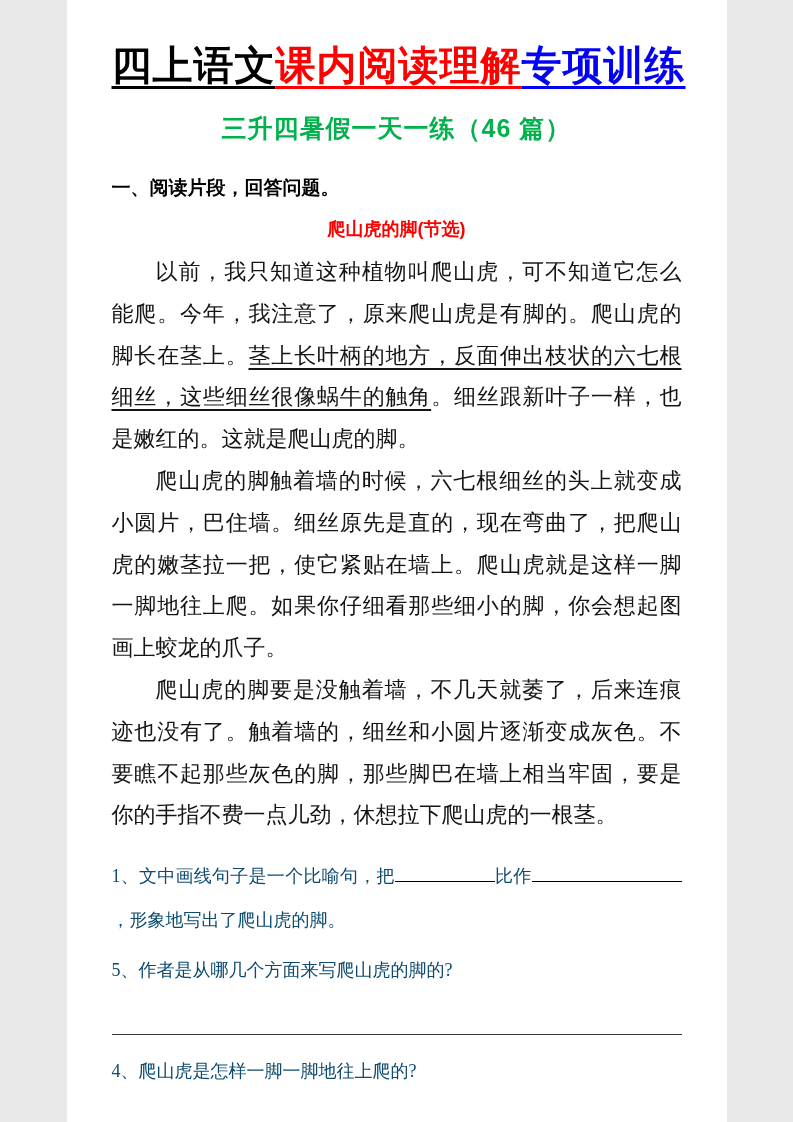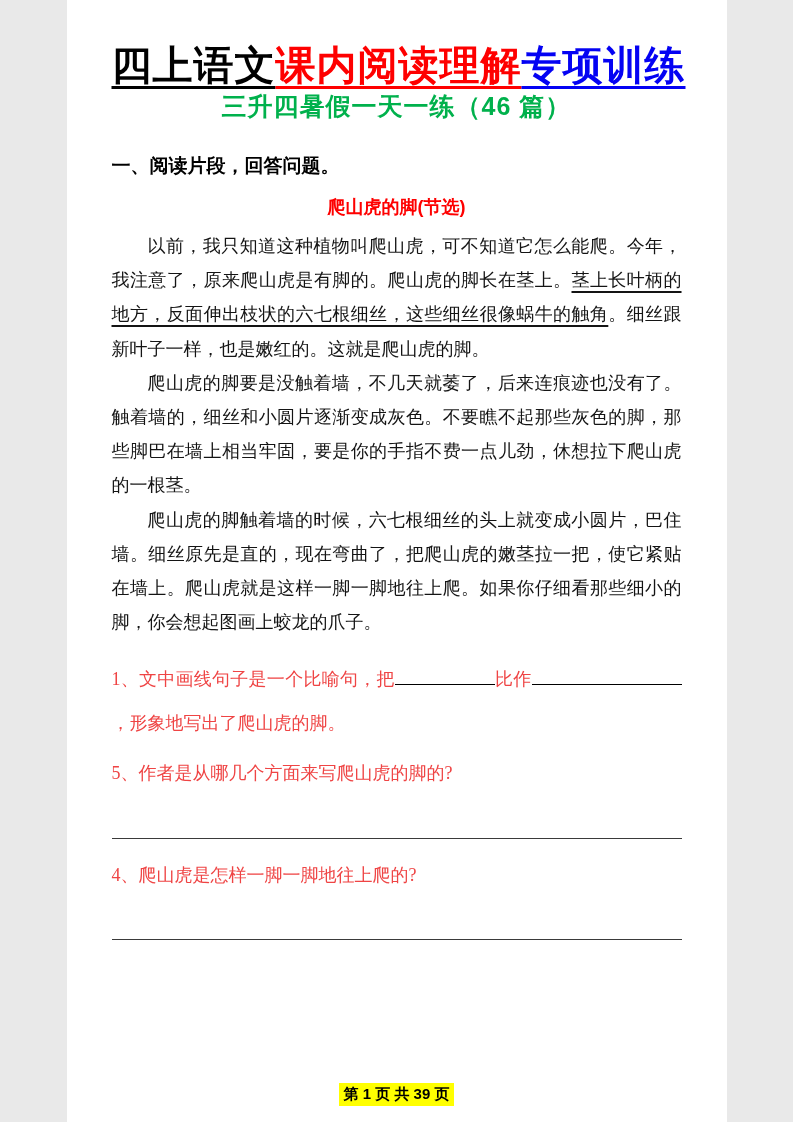--- a/index.html
+++ b/index.html
@@ -34,20 +34,21 @@
   .t-black { color: #000000; }
   .t-red   { color: #fe0000; }
   .t-blue  { color: #0402f3; }
 
   .subtitle {
     text-align: center;
     font-family: "Liberation Sans", sans-serif;
     font-size: 25px;
     font-weight: 800;
     color: #00b14c;
+    margin-top: 22px;
     letter-spacing: 1px;
   }
 
   .section-heading {
     font-family: Liberation Sans, sans-serif;
     font-size: 19px;
     font-weight: 800;
     color: #000000;
     margin-top: 30px;
   }
@@ -56,37 +57,37 @@
     text-align: center;
     font-family: "Liberation Sans", sans-serif;
     font-size: 18px;
     font-weight: 700;
     color: #fe0000;
     margin-top: 16px;
   }
 
   .passage { margin-top: 10px; }
   .para {
-    font-size: 18px;
+    font-size: 22px;
     line-height: 1.9;
     color: #141414;
     text-indent: 2em;
     text-align: justify;
   }
   .u {
     text-decoration: underline;
     text-decoration-thickness: 1.5px;
     text-underline-offset: 5px;
   }
 
   .questions { margin-top: 12px; }
   .question {
     font-size: 18px;
     line-height: 2.45;
-    color: #ef4444;
+    color: #0c4a6e;
     text-align: justify;
     margin-top: 6px;
   }
 
   .blank {
     display: inline-block;
     border-bottom: 1.5px solid #000;
     height: 0.95em;
     vertical-align: baseline;
   }
@@ -126,22 +127,22 @@
   <h1 class="title"><span class="t-black">四上语文</span><span class="t-red">课内阅读理解</span><span class="t-blue">专项训练</span></h1>
 
   <h2 class="subtitle">三升四暑假一天一练（46 篇）</h2>
 
   <div class="section-heading">一、阅读片段，回答问题。</div>
 
   <div class="passage-title">爬山虎的脚(节选)</div>
 
   <div class="passage">
     <p class="para"><span>以前，我只知道这种植物叫爬山虎，可不知道它怎么能爬。今年，我注意了，原来爬山虎是有脚的。爬山虎的脚长在茎上。</span><span class="u">茎上长叶柄的地方，反面伸出枝状的六七根细丝，这些细丝很像蜗牛的触角</span><span>。细丝跟新叶子一样，也是嫩红的。这就是爬山虎的脚。</span></p>
+    <p class="para">爬山虎的脚触着墙的时候，六七根细丝的头上就变成小圆片，巴住墙。细丝原先是直的，现在弯曲了，把爬山虎的嫩茎拉一把，使它紧贴在墙上。爬山虎就是这样一脚一脚地往上爬。如果你仔细看那些细小的脚，你会想起图画上蛟龙的爪子。</p>
     <p class="para">爬山虎的脚要是没触着墙，不几天就萎了，后来连痕迹也没有了。触着墙的，细丝和小圆片逐渐变成灰色。不要瞧不起那些灰色的脚，那些脚巴在墙上相当牢固，要是你的手指不费一点儿劲，休想拉下爬山虎的一根茎。</p>
-    <p class="para">爬山虎的脚触着墙的时候，六七根细丝的头上就变成小圆片，巴住墙。细丝原先是直的，现在弯曲了，把爬山虎的嫩茎拉一把，使它紧贴在墙上。爬山虎就是这样一脚一脚地往上爬。如果你仔细看那些细小的脚，你会想起图画上蛟龙的爪子。</p>
   </div>
 
   <div class="questions">
 
     <div class="question"><span>1、文中画线句子是一个比喻句，把</span><span class="blank b-100"></span><span>比作</span><span class="blank b-150"></span><span>，形象地写出了爬山虎的脚。</span></div>
 
 
     <div class="question">5、作者是从哪几个方面来写爬山虎的脚的?</div>
     <div class="answer-line"></div>
 

